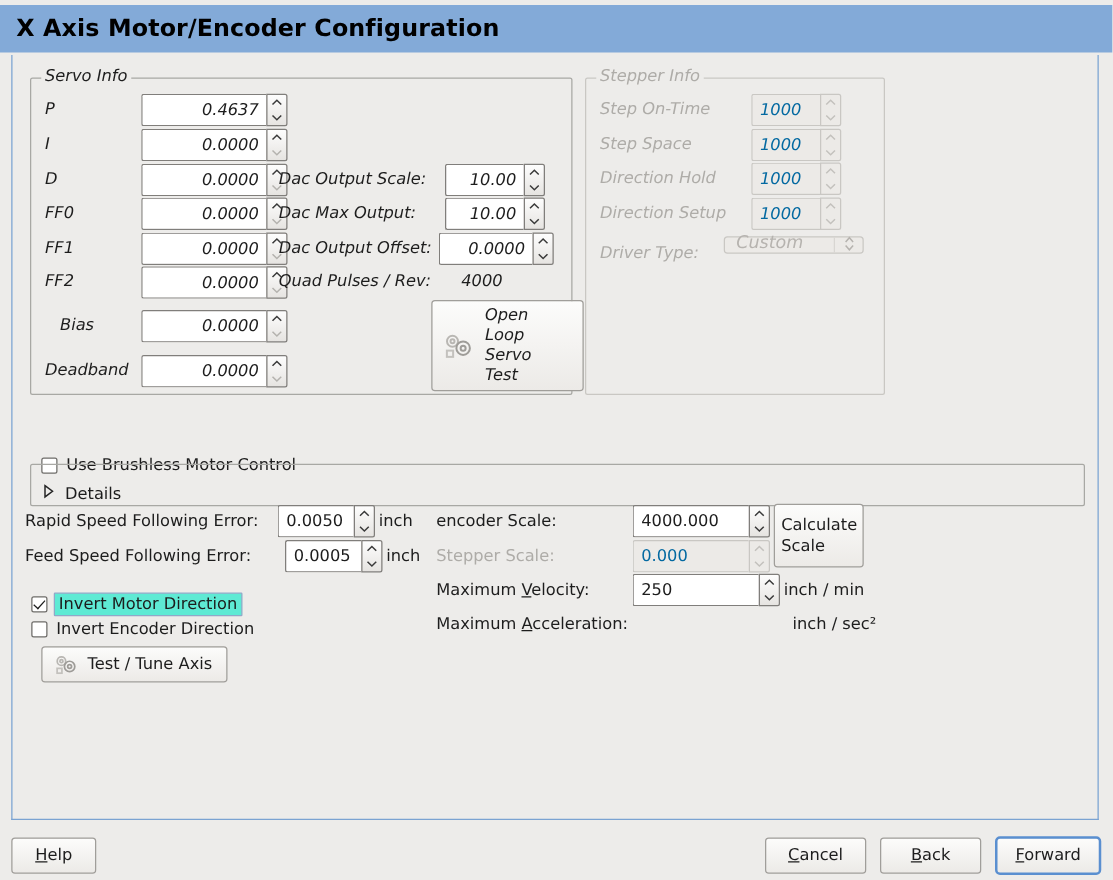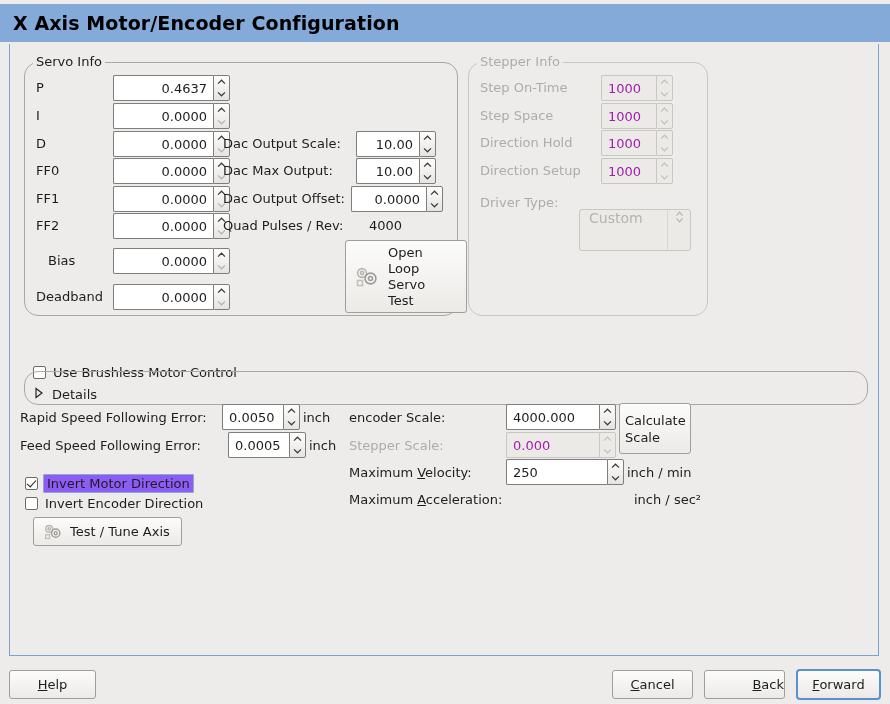--- a/index.html
+++ b/index.html
@@ -39,22 +39,23 @@
     border: 1px solid #7ba3d2;
     border-top: none;
     background: #edecea;
     box-sizing: border-box;
   }
 
   
   .groupbox {
     position: absolute;
     border: 1px solid #a8a8a4;
-    border-radius: 14px;
-    box-sizing: border-box;
+    border-radius: 2px;
+    box-sizing: border-box;
+    font-style: italic;
   }
   .groupbox > .gb-title {
     position: absolute;
     top: -8px; left: 8px;
     background: #edecea;
     padding: 0 3px;
     font-size: 13px;
     line-height: 14px;
     white-space: nowrap;
   }
@@ -105,39 +106,38 @@
   }
   .spin .btns .ar {
     flex: 1 1 50%;
     display: flex;
     align-items: center;
     justify-content: center;
   }
   .spin .btns .ar svg { display: block; }
   .spin.disabled .field {
     background: #eceae7;
-    color: #a21caf;
+    color: #0369a1;
     border-color: #c9c7c3;
   }
   .spin.disabled .btns {
     border-color: #c9c7c3;
     background: #eceae7;
   }
 
   
   .combo {
     position: absolute;
-    height: 42px;
+    height: 14px;
     box-sizing: border-box;
     border: 1px solid #c9c7c3;
     border-radius: 3px;
     background: #eceae7;
     display: flex;
-    align-items: flex-start;
-    margin-top: 20px;
+    align-items: flex-end;
   }
   .combo .cval {
     flex: 1 1 auto;
     padding-left: 9px;
     font-size: 14px;
     color: #b6b3af;
   }
   .combo .csep {
     width: 1px; height: 100%;
     background: #d8d6d2;
@@ -182,21 +182,21 @@
     border: solid #1d1d1d;
     border-width: 0 1.6px 1.6px 0;
     transform: rotate(42deg);
   }
   .cbrow .cbl {
     margin-left: 7px;
     font-size: 13px;
     white-space: nowrap;
   }
   .cbrow .cbl.focusbox {
-    background: #8b5cf6;
+    background: #5eead4;
     border: 1px solid #90a9c8;
     padding: 1px 3px;
     margin-left: 5px;
     border-radius: 1px;
   }
 
   
   #expander {
     position: absolute;
     display: flex; align-items: center;
@@ -641,25 +641,25 @@
   <div class="lbl" style="left:617px; top:421px;">inch / min</div>
 
   <div class="lbl" style="left:339px; top:448px;">
     <span>Maximum </span><span class="und">A</span><span>cceleration:</span>
   </div>
   <div class="lbl" style="left:624px; top:448px;">inch / sec²</div>
 
 </div>
 
 <div id="bottombar">
-  <div class="btn" style="left:9px; top:6px; width:87px; height:29px;">
+  <div class="btn" style="left:9px; top:6px; width:68px; height:29px;">
     <span><span class="und">H</span><span>elp</span></span>
   </div>
   <div class="btn" style="left:612px; top:6px; width:81px; height:29px;">
     <span><span class="und">C</span><span>ancel</span></span>
   </div>
-  <div class="btn" style="left:704px; top:6px; width:81px; height:29px;justify-content:flex-end;">
+  <div class="btn" style="left:704px; top:6px; width:81px; height:29px;">
     <span><span class="und">B</span><span>ack</span></span>
   </div>
   <div class="btn focus" style="left:796px; top:5px; width:85px; height:31px;">
     <span><span class="und">F</span><span>orward</span></span>
   </div>
 </div>
 
 </body></html>

